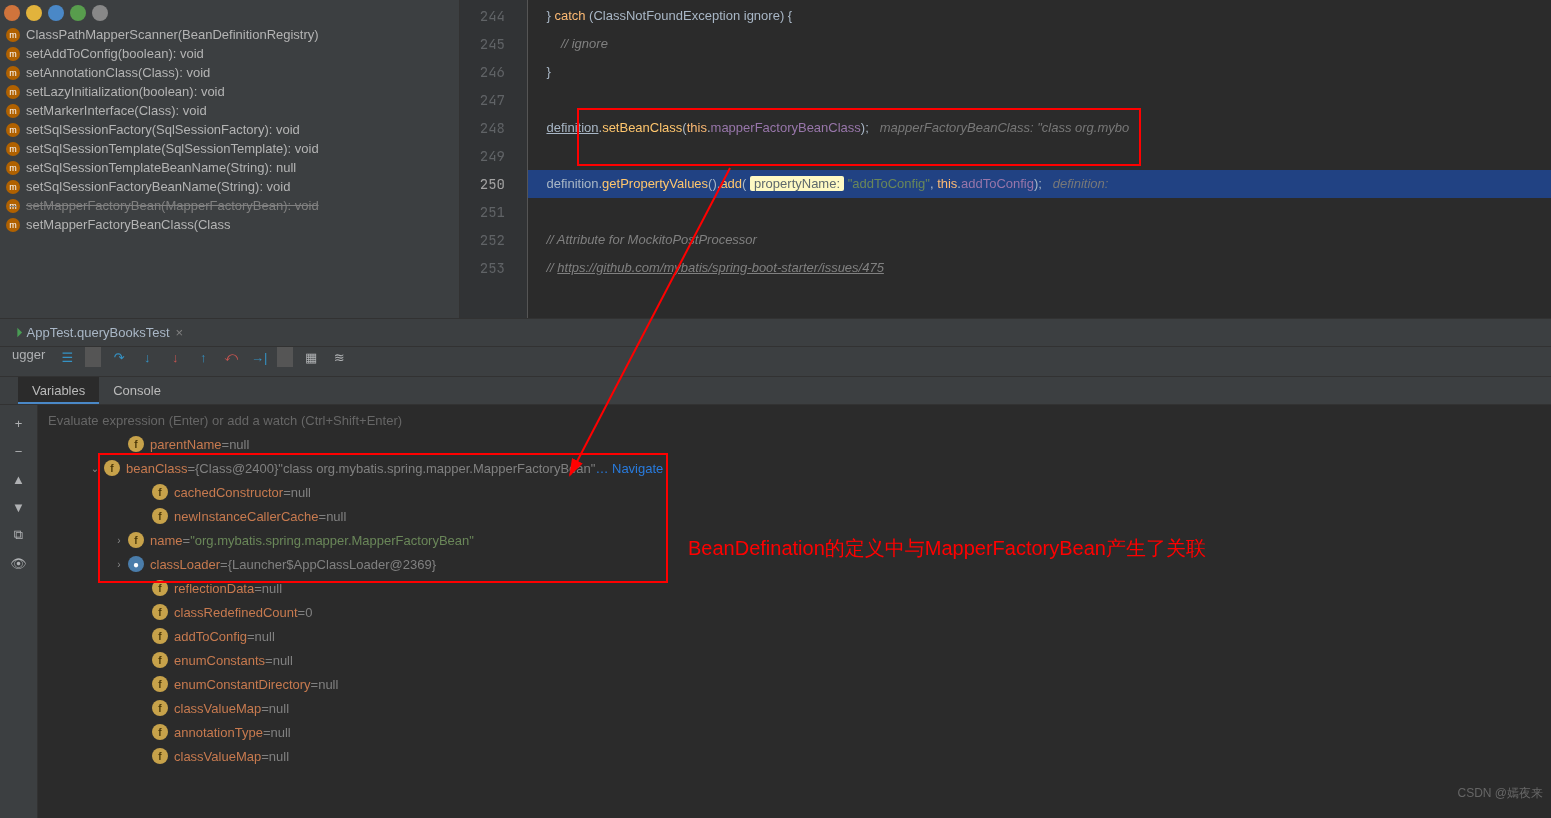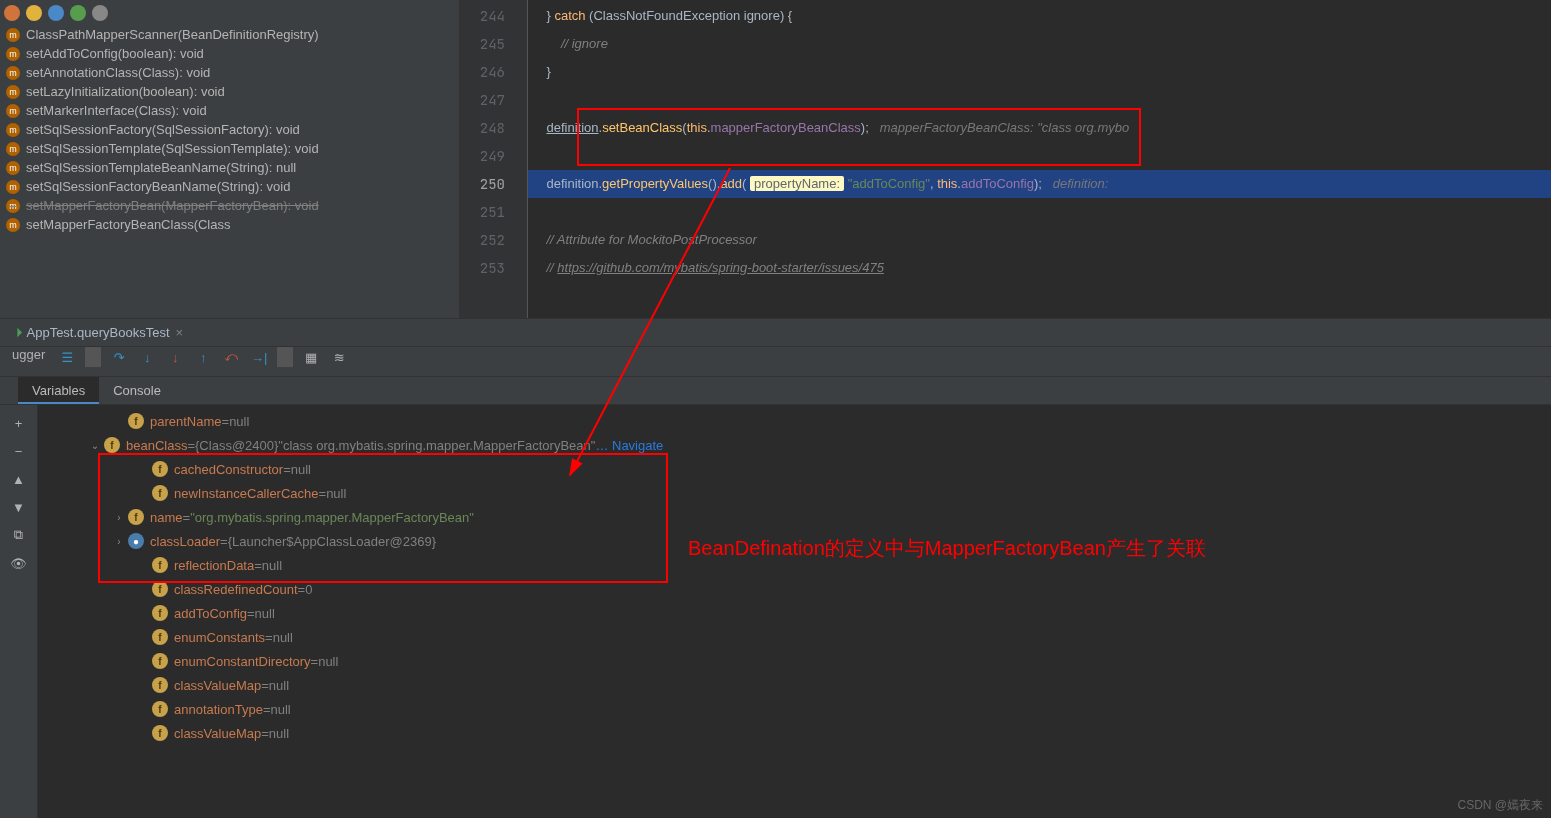--- a/index.html
+++ b/index.html
@@ -50,21 +50,21 @@
 .var-row{display:flex;align-items:center;height:24px;padding-left:8px;white-space:nowrap}
 .chev{width:18px;color:#888;text-align:center;font-size:10px}
 .f-badge{width:16px;height:16px;border-radius:50%;background:#c7a24a;color:#4d3a0a;display:inline-flex;align-items:center;justify-content:center;font-size:10px;font-weight:bold;margin-right:6px;flex-shrink:0}
 .f-badge.cls{background:#4a7dab;color:#fff}
 .vn{color:#c77a4f}
 .eq{color:#808080}
 .vv{color:#808080}
 .vs{color:#6a8759}
 .nav{color:#287bde}
 .annot{position:absolute;color:#ff0000;font-size:20px}
-.watermark{position:absolute;right:8px;bottom:4px;color:#666;font-size:12px}
+.watermark{position:absolute;right:8px;bottom:16px;color:#666;font-size:12px}
 </style>
 </head>
 <body>
 
 <div class="top">
   <div class="structure">
     <div class="structure-header">
       <span class="orb" style="background:#d0743c"></span>
       <span class="orb" style="background:#e2b33c"></span>
       <span class="orb" style="background:#4a88c7"></span>
@@ -178,20 +178,21 @@
   <div class="vars-area">
     <div class="vars-gutter">
       <div class="vg">+</div>
       <div class="vg">−</div>
       <div class="vg">▲</div>
       <div class="vg">▼</div>
       <div class="vg">⧉</div>
       <div class="vg">👁</div>
     </div>
     <div class="vars-content">
+      <div class="eval-line">Evaluate expression (Enter) or add a watch (Ctrl+Shift+Enter)</div>
       <div id="var-rows">
           <div class="var-row" style="padding-left: 72px;">
             <span class="chev"></span>
             <span class="f-badge">f</span>
             <span class="vn">parentName</span>
             <span class="eq"> = </span>
             <span class="vv">null</span>
           </div>
           <div class="var-row" style="padding-left: 48px;">
             <span class="chev">⌄</span>

